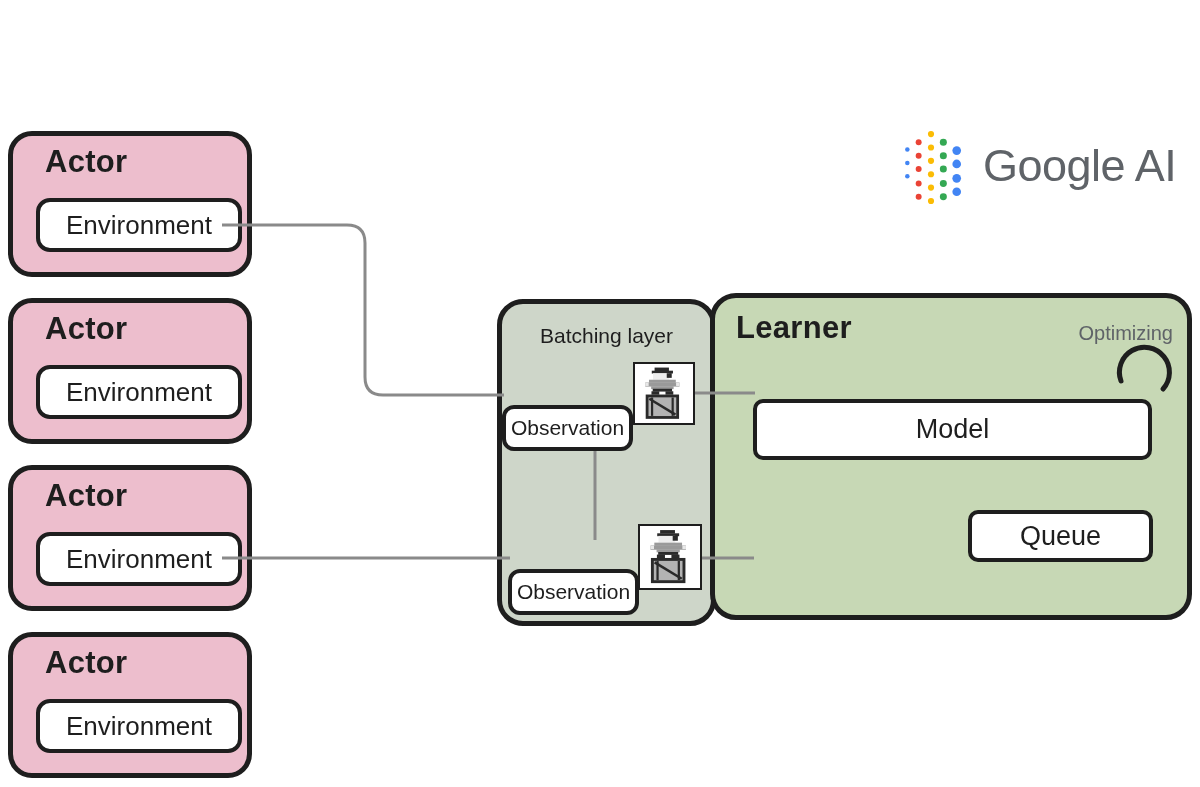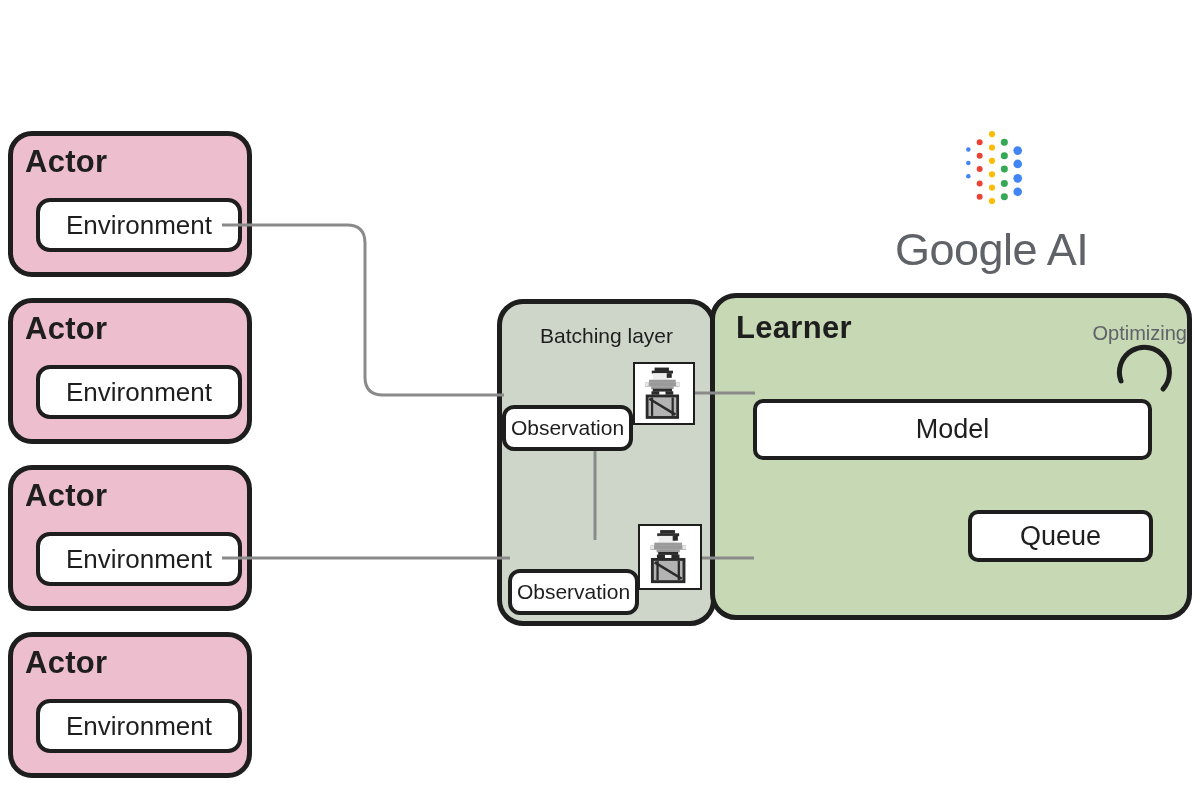--- a/index.html
+++ b/index.html
@@ -5,35 +5,35 @@
   html,body{margin:0;padding:0;background:#fff;}
   #canvas{
     position:relative;width:1200px;height:787px;background:#fff;overflow:hidden;
     font-family:"Liberation Sans", sans-serif;color:var(--dark-text,#1e1e1e);
   }
   
   .big-box{position:absolute;box-sizing:border-box;border:5px solid var(--border-ink);z-index:1;}
   .actor{
     left:8px;width:244px;height:146px;background:var(--actor-fill);border-radius:24px;
   }
-  .actor-title{position:absolute;left:12px;top:8px;font-size:31px;font-weight:700;letter-spacing:.3px;}
+  .actor-title{position:absolute;left:32px;top:8px;font-size:31px;font-weight:700;letter-spacing:.3px;}
   .env-box{
     position:absolute;left:23px;top:62px;width:206px;height:54px;box-sizing:border-box;
     background:#fff;border:4px solid var(--border-ink);border-radius:14px;
     display:flex;align-items:center;justify-content:center;font-size:26px;
   }
   .batching{
     left:497px;top:293px;width:219px;height:327px;background:var(--batching-fill);border-radius:26px;margin-top:6px;
   }
   .batching-title{position:absolute;left:0;right:0;top:20px;text-align:center;font-size:21px;font-weight:500;}
   .learner{
     left:710px;top:293px;width:482px;height:327px;background:var(--learner-fill);border-radius:26px;z-index:2;
   }
   .learner-title{position:absolute;left:21px;top:12px;font-size:31px;font-weight:700;letter-spacing:.3px;}
-  .optimizing{position:absolute;right:0;top:24px;font-size:20px;color:var(--muted-text);}
+  .optimizing{position:absolute;right:14px;top:24px;font-size:20px;color:var(--muted-text);}
   
   #wires{position:absolute;left:0;top:0;width:1200px;height:787px;z-index:3;pointer-events:none;}
   .connector{stroke:var(--connector-gray);stroke-width:3;fill:none;}
   .opt-arc{stroke:var(--border-ink);stroke-width:5;fill:none;stroke-linecap:round;}
   
   .white-box{
     position:absolute;box-sizing:border-box;background:#fff;border:4px solid var(--border-ink);
     display:flex;align-items:center;justify-content:center;z-index:4;margin-top:32px;
   }
   .obs{border-radius:12px;font-size:21px;}
@@ -43,21 +43,21 @@
   .queue{left:968px;top:478px;width:185px;height:52px;border-radius:10px;font-size:27px;}
   .store{left:752px;top:533px;width:185px;height:52px;border-radius:10px;font-size:27px;}
   .sprite-box{
     position:absolute;box-sizing:border-box;background:#fff;border:2px solid var(--border-ink);z-index:5;
     display:flex;align-items:center;justify-content:center;
   }
   .sprite-1{left:633px;top:362px;width:62px;height:63px;}
   .sprite-2{left:638px;top:524px;width:64px;height:66px;}
   .sprite-box svg{width:86%;height:92%;}
   
-  .logo{position:absolute;left:895px;top:124px;display:flex;align-items:center;gap:16px;z-index:1;flex-direction:column;}
+  .logo{position:absolute;left:895px;top:124px;display:flex;align-items:center;gap:16px;z-index:1;}
   .logo-text{font-size:45px;color:var(--muted-text);letter-spacing:-.5px;}
   .dot-blue{fill:var(--google-blue);} .dot-red{fill:var(--google-red);}
   .dot-yellow{fill:var(--google-yellow);} .dot-green{fill:var(--google-green);}
 </style>
 </head>
 <body>
 
 <div id="canvas">
 
   <div class="logo">

